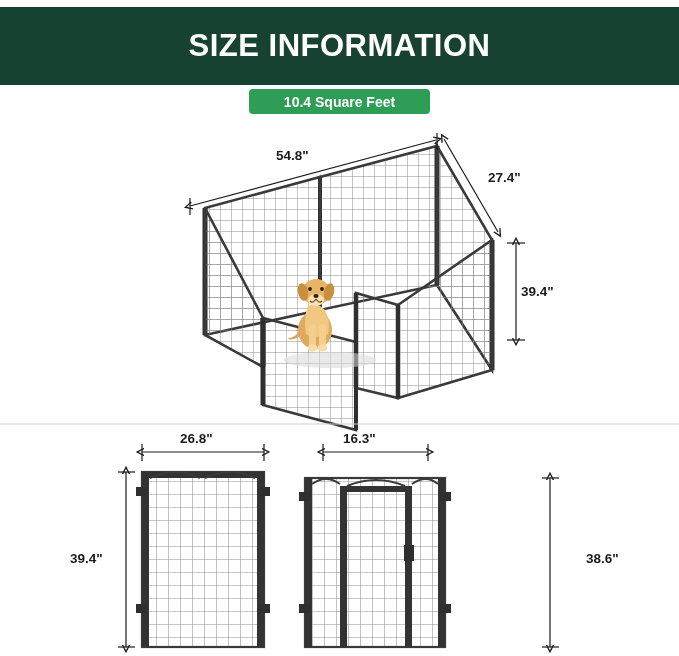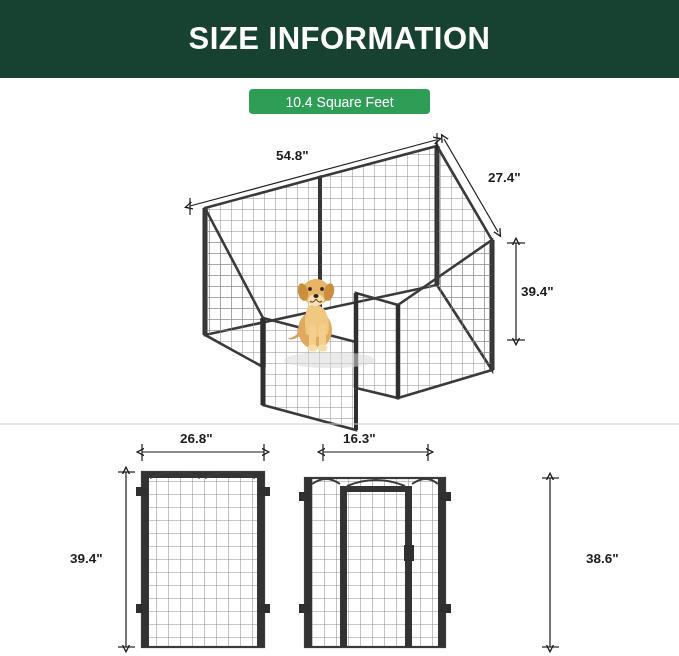--- a/index.html
+++ b/index.html
@@ -12,21 +12,21 @@
     height: 656px;
     font-family: "Liberation Sans", sans-serif;
     color: #1b1b1b;
     position: relative;
     overflow: hidden;
   }
 
   
   .header-bar {
     position: absolute;
-    left: 0; top: 0;
+    left: 0; top: 7px;
     width: 679px;
     height: 78px;
     background: #174232;
     display: flex;
     align-items: center;
     justify-content: center;
   }
   .header-title {
     color: #ffffff;
     font-size: 31px;
@@ -44,21 +44,21 @@
     height: 25px;
     background: #2e9e56;
     border-radius: 4px;
     display: flex;
     align-items: center;
     justify-content: center;
   }
   .area-badge span {
     color: #ffffff;
     font-size: 14px;
-    font-weight: normal;
+    font-weight: bold;
   }
 
   
   .dim-label {
     position: absolute;
     font-size: 13.5px;
     font-weight: bold;
     color: #1b1b1b;
     white-space: nowrap;
   }

